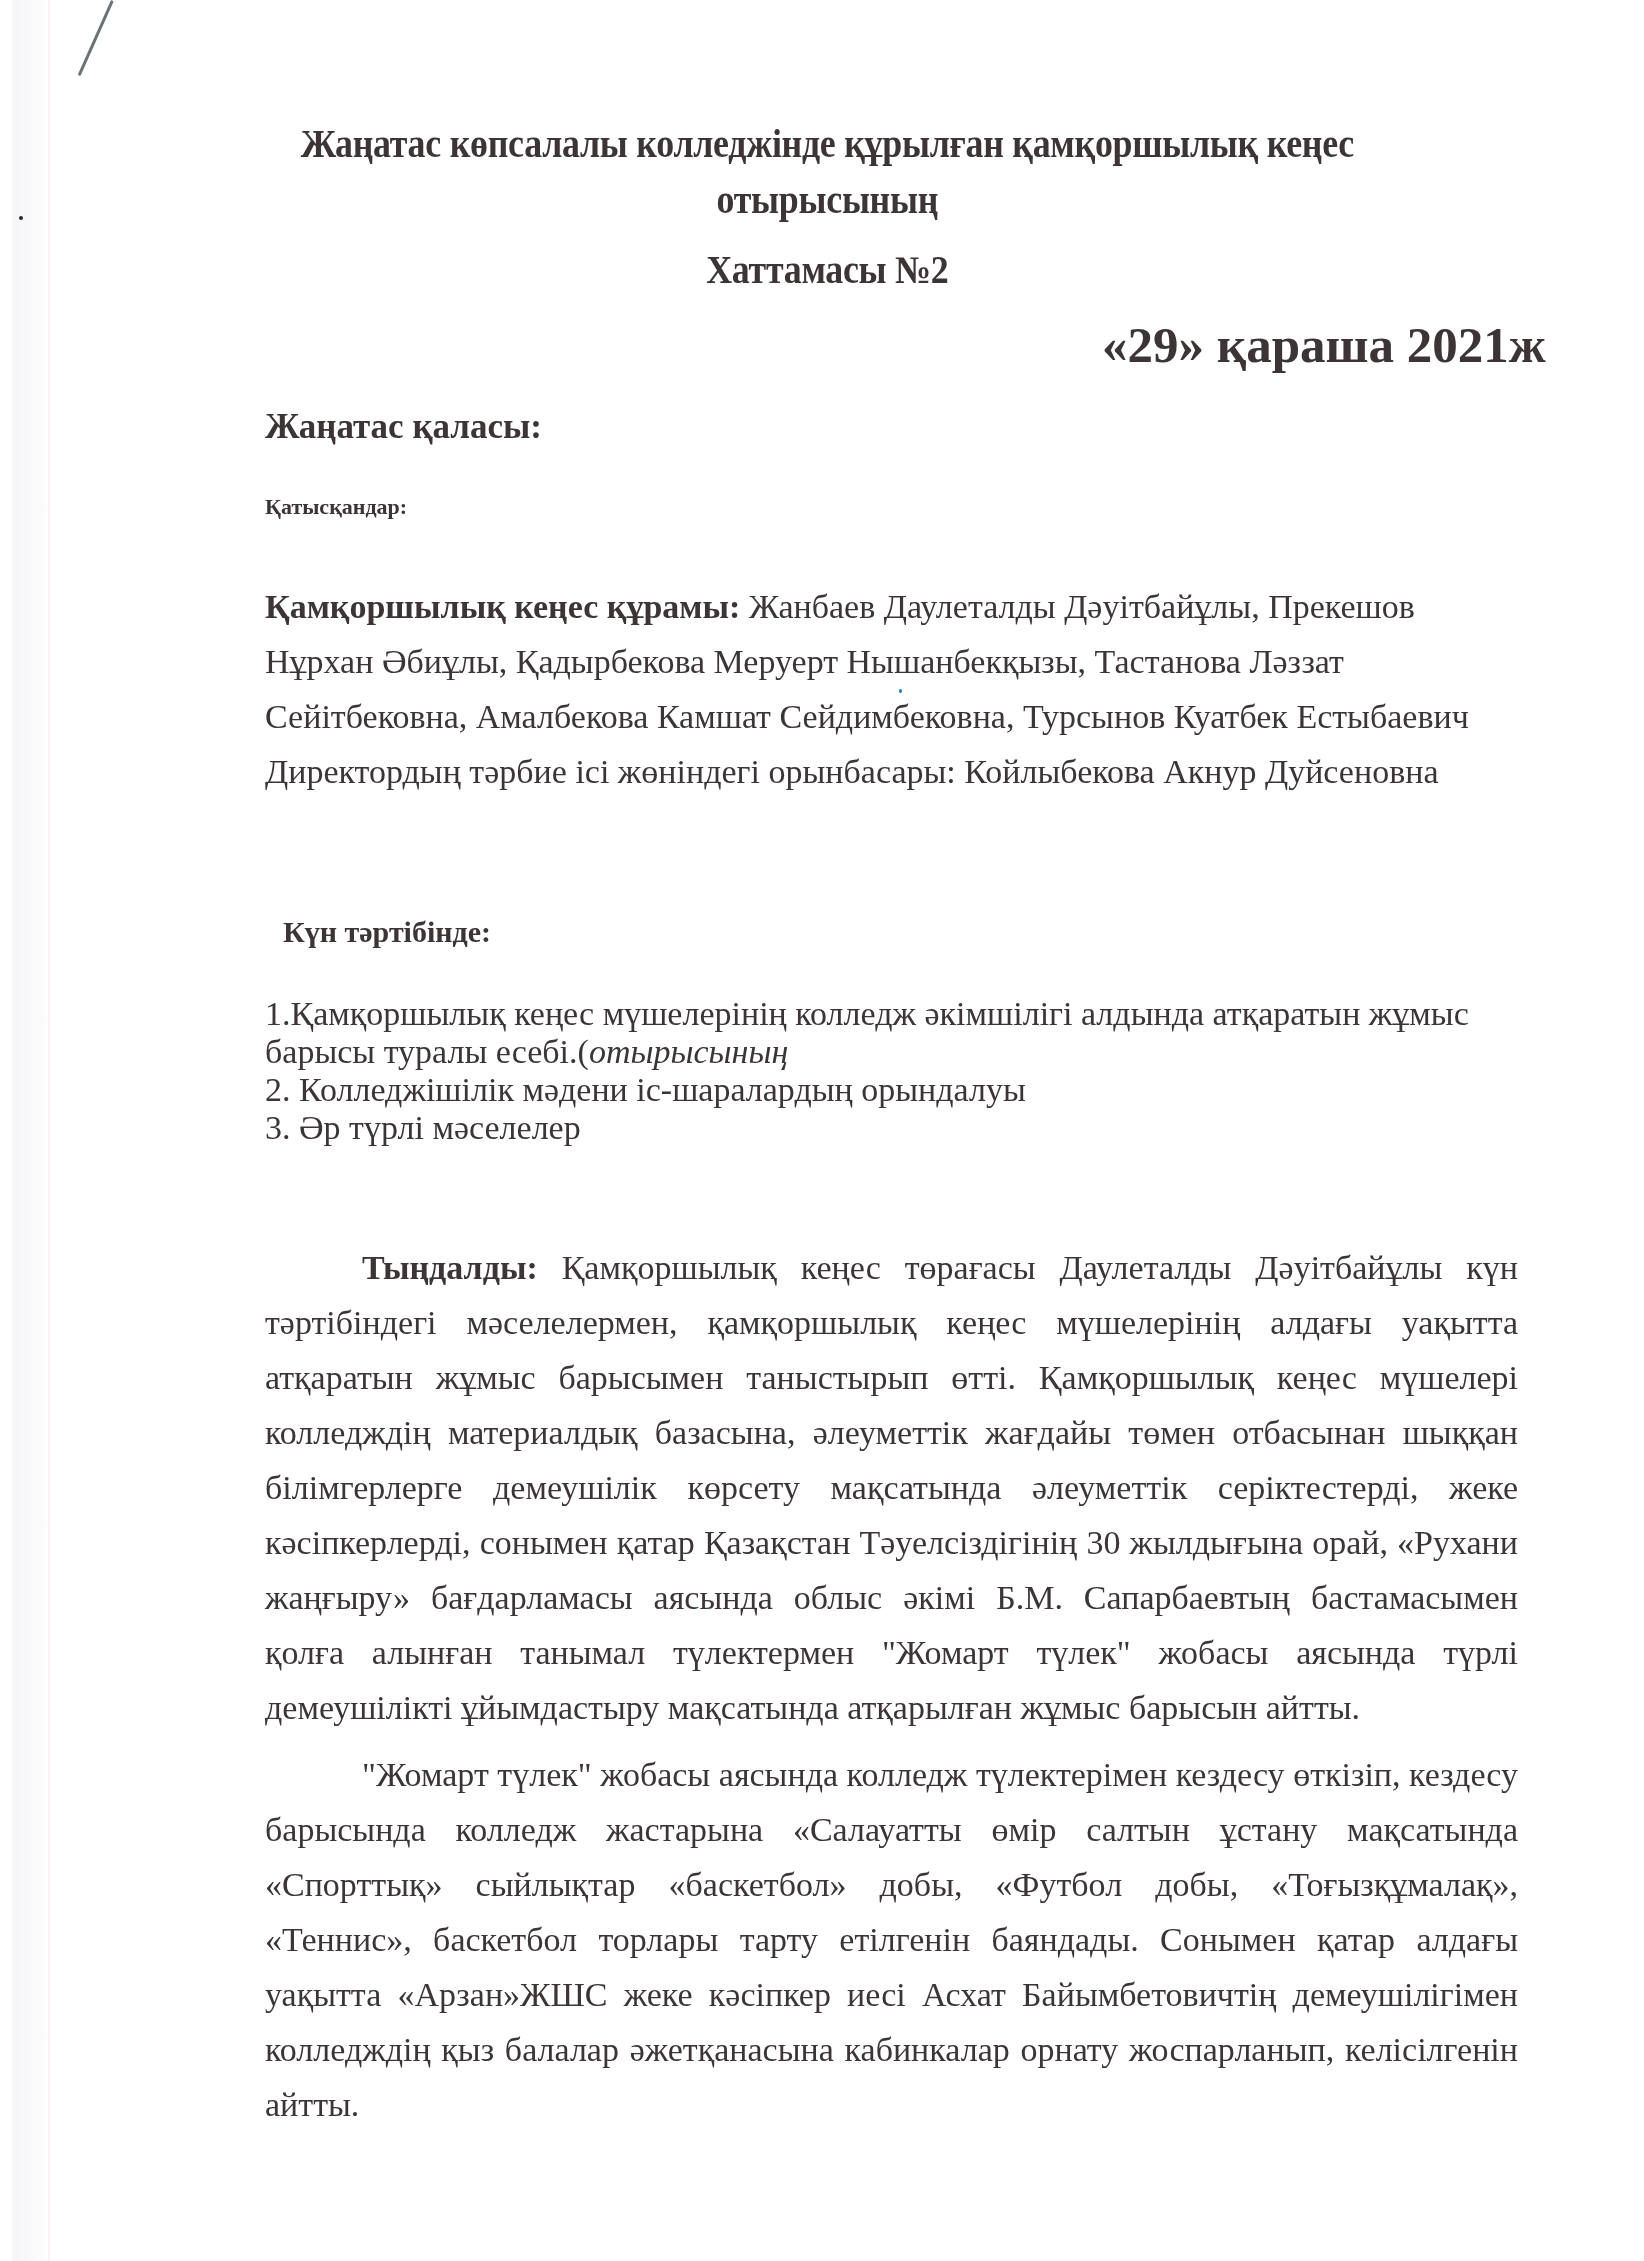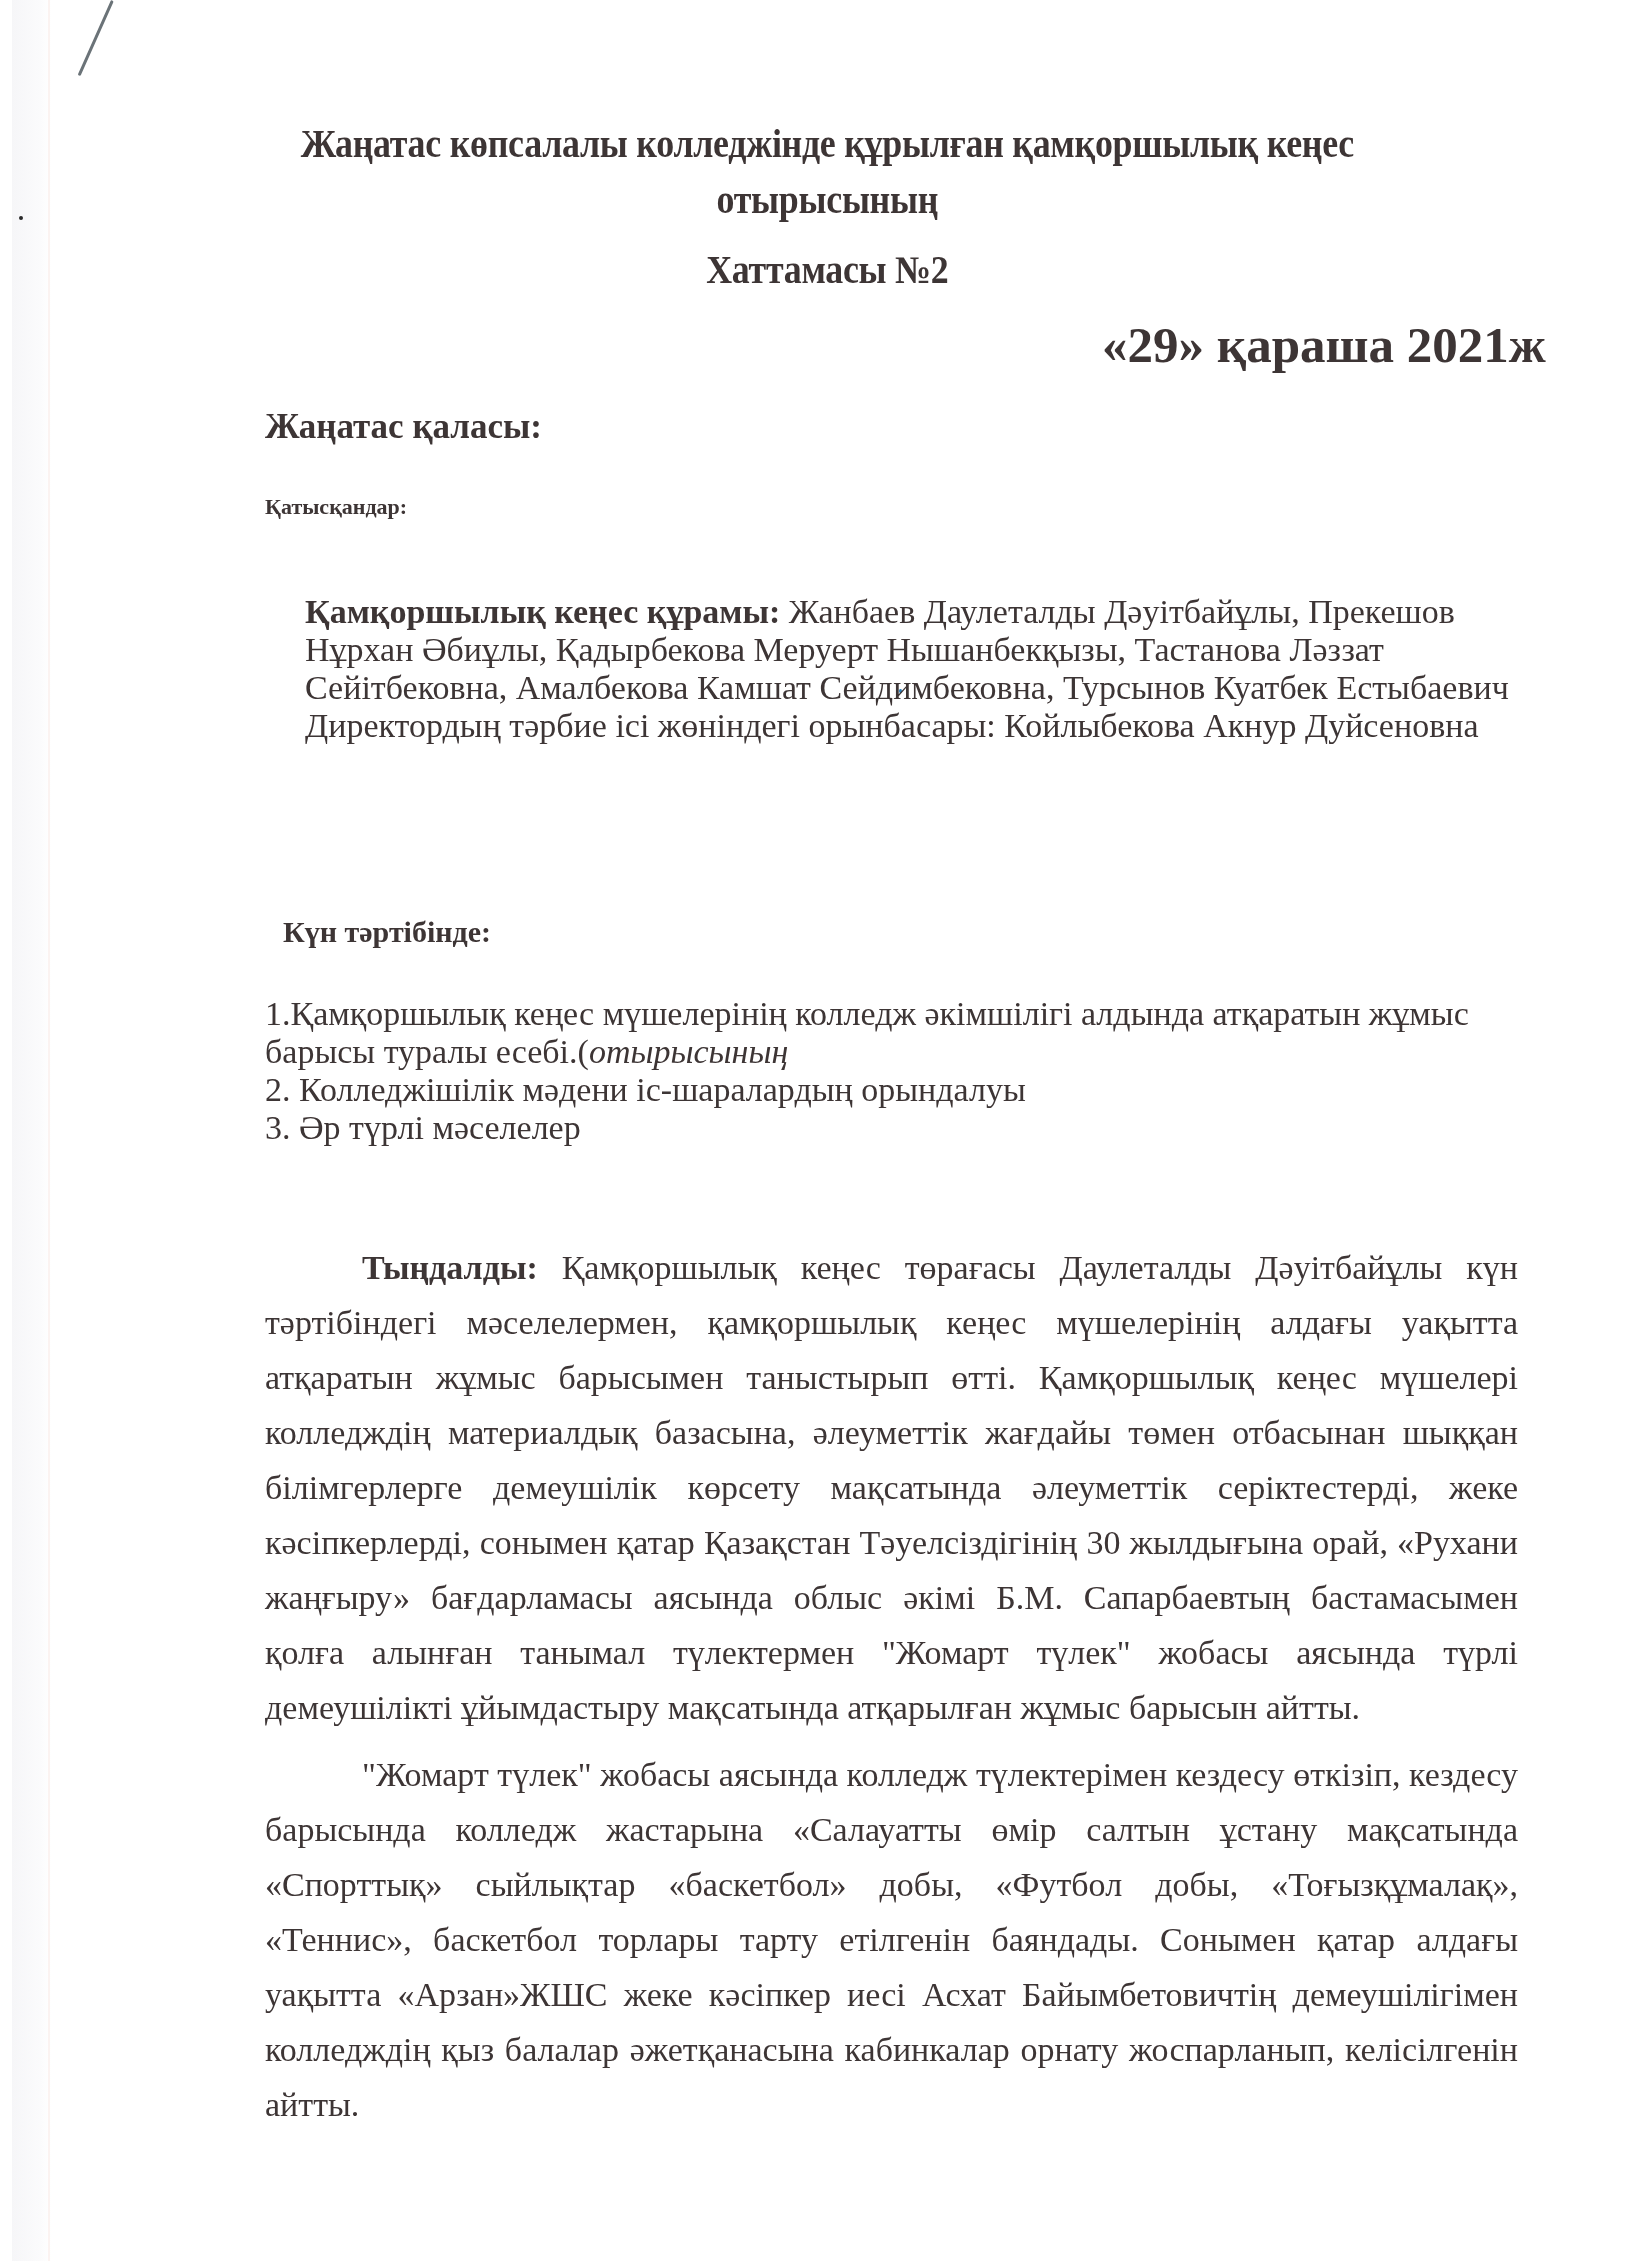--- a/index.html
+++ b/index.html
@@ -17,21 +17,21 @@
            font-size: 39px; letter-spacing: -0.3px; transform: scaleX(0.92); transform-origin: 889px 0; }
   .t1 { top: 121px; }
   .t2 { top: 177px; }
   .t3 { top: 247px; }
   .date { position: absolute; top: 316px; left: 1102px; font-weight: bold; font-size: 51px; }
 
   .block { position: absolute; left: 265px; width: 1253px; font-size: 34px; }
   .bold { font-weight: bold; }
   .city { top: 399px; font-weight: bold; font-size: 35px; margin-top: 8px; }
   .present { top: 494px; font-weight: bold; font-size: 22px; }
-  .members { top: 593px; line-height: 38px; margin-left: 40px; }
+  .members { top: 579px; line-height: 55px; }
   .agenda-head { top: 915px; left: 283px; font-weight: bold; font-size: 30px; }
   .agenda { top: 995px; line-height: 38px; }
   .agenda div { white-space: nowrap; }
   .para { position: absolute; left: 265px; width: 1253px; font-size: 34px; line-height: 55px;
           text-align: justify; text-indent: 97px; }
   .p1 { top: 1240px; }
   .p2 { top: 1747px; }
   .italic { font-style: italic; }
 </style>
 </head>

